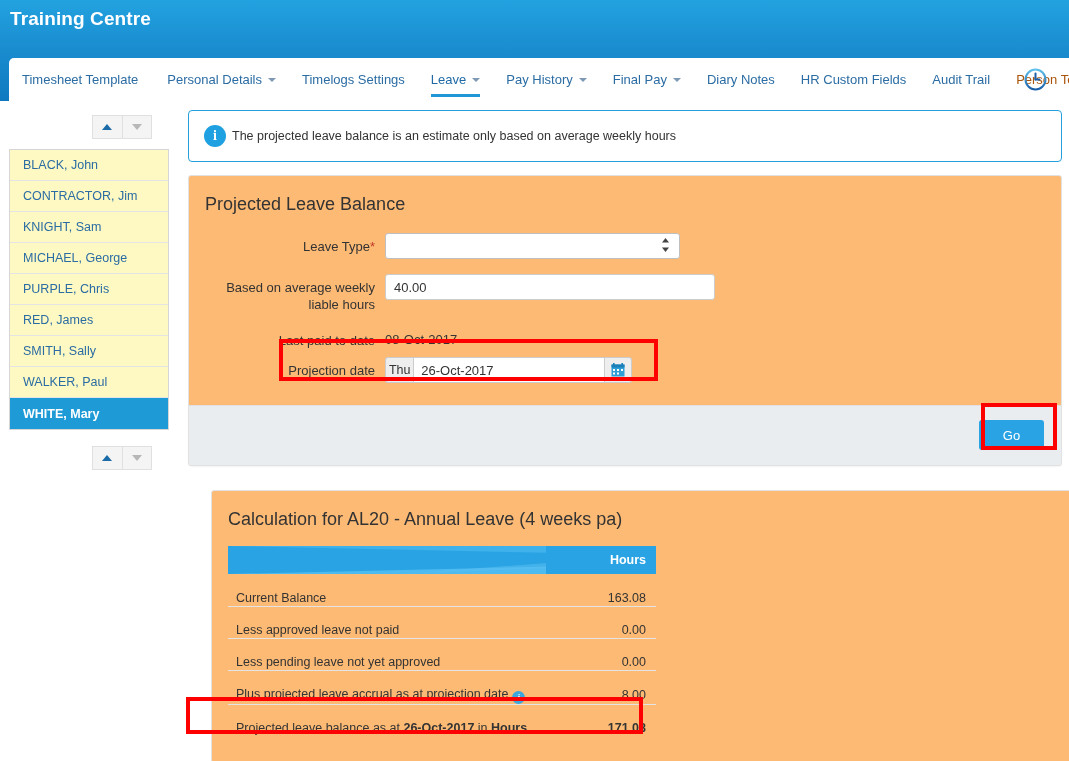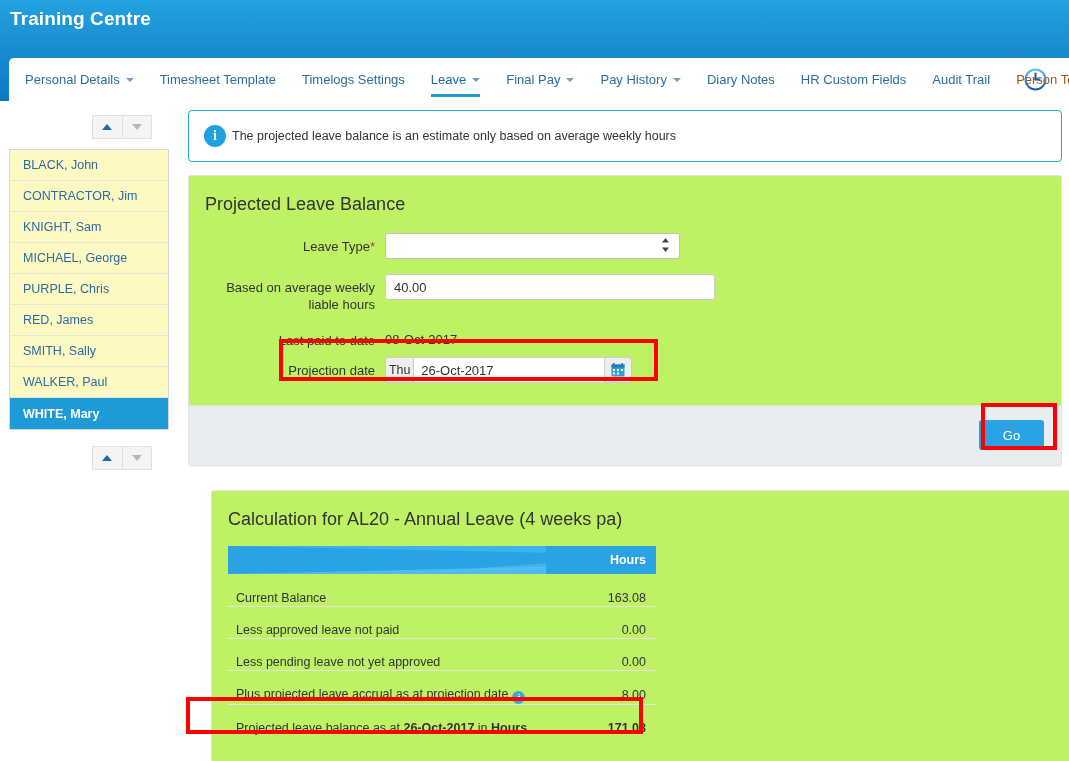--- a/index.html
+++ b/index.html
@@ -158,21 +158,21 @@
   .banner-text {
     margin-left: 6px;
     font-size: 12.5px;
     color: #333333;
   }
 
   
   .card {
     position: relative;
     width: 874px;
-    background: #bef264;
+    background: #fdba74;
     border: 1px solid #e2e2e2;
     border-radius: 3px;
     box-shadow: 0 1px 1px rgba(0,0,0,0.04);
   }
   .card-title {
     font-size: 18px;
     color: #333333;
     padding: 18px 0 0 16px;
     font-weight: normal;
   }
@@ -346,41 +346,41 @@
   }
 </style>
 </head>
 <body>
 
 <div class="topbar">
   <div class="app-title">Training Centre</div>
 
   <div class="navstrip">
     <div class="navitems" id="tab-list">
+        <div class="navitem">
+          <span>Timesheet Template</span>
+        </div>
         <div class="navitem first">
           <span>Personal Details</span>
           <span class="caret"></span>
-        </div>
-        <div class="navitem">
-          <span>Timesheet Template</span>
         </div>
         <div class="navitem">
           <span>Timelogs Settings</span>
         </div>
         <div class="navitem active">
           <span>Leave</span>
           <span class="caret"></span>
           <span class="underline"></span>
         </div>
         <div class="navitem">
+          <span>Pay History</span>
+          <span class="caret"></span>
+        </div>
+        <div class="navitem">
           <span>Final Pay</span>
-          <span class="caret"></span>
-        </div>
-        <div class="navitem">
-          <span>Pay History</span>
           <span class="caret"></span>
         </div>
         <div class="navitem">
           <span>Diary Notes</span>
         </div>
         <div class="navitem">
           <span>HR Custom Fields</span>
         </div>
         <div class="navitem">
           <span>Audit Trail</span>

